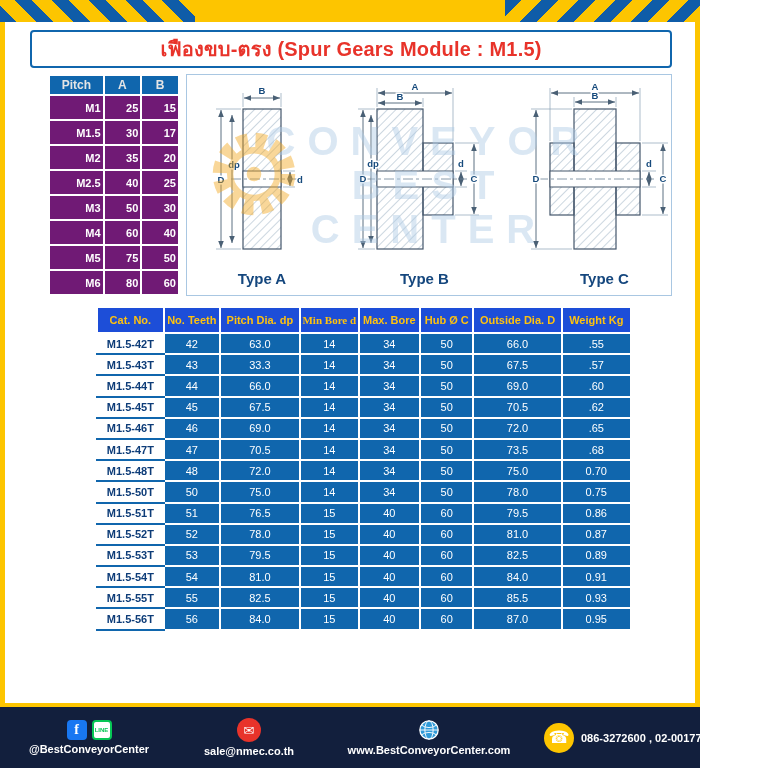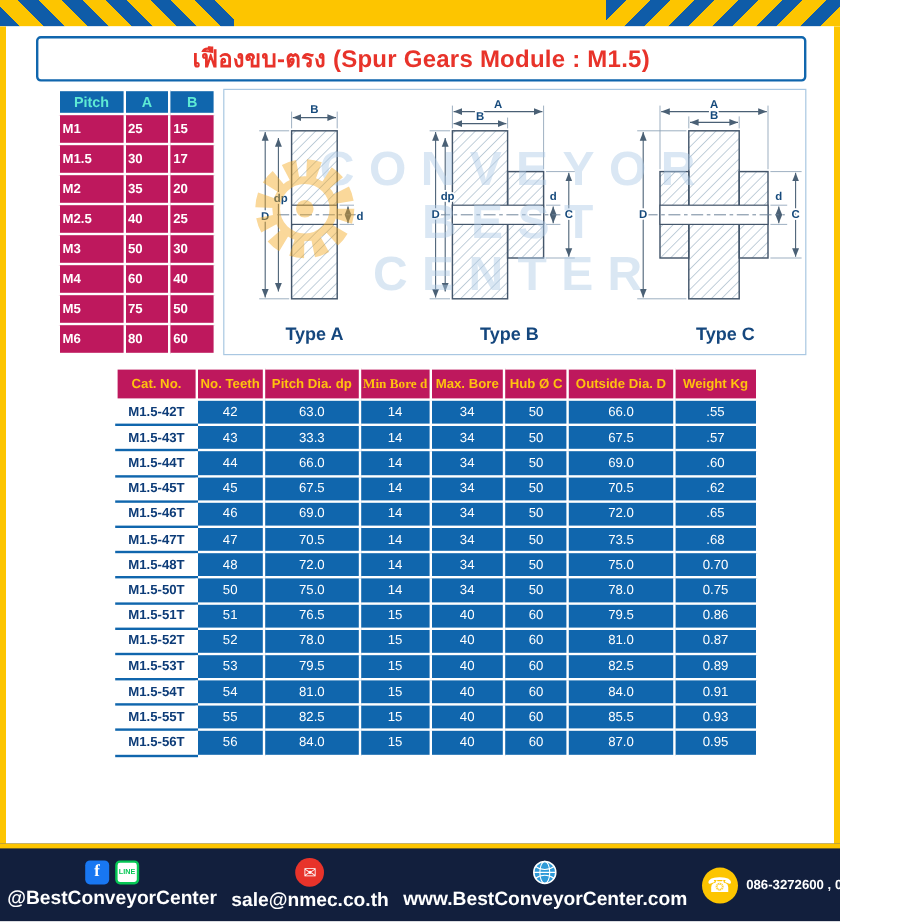--- a/index.html
+++ b/index.html
@@ -17,62 +17,62 @@
   .content { flex: 1; border-left: 5px solid #fdc500; border-right: 5px solid #fdc500; background: #fff; overflow: hidden; }
 
   .title-bar { margin: 8px 23px 6px 25px; height: 38px; border: 2px solid #1066ad; border-radius: 4px;
     display: flex; align-items: center; justify-content: center;
     color: #e8332a; font-weight: bold; font-size: 20px; letter-spacing: .2px; }
 
   .upper { margin: 0 23px 0 43px; height: 222px; display: flex; gap: 6px; }
 
   
   #pitch-table { border-collapse: collapse; flex: 0 0 132px; width: 132px; height: 222px; }
-  #pitch-table th { background: #1066ad; color: #5eead4; font-size: 12px; border: 2px solid #fff; padding: 2px; }
-  #pitch-table td { background: #be185d; color: #fff; font-weight: bold; font-size: 11px; text-align: left; border: 2px solid #fff; padding: 2px; }
+  #pitch-table th { background: #1066ad; color: #e5e5e5; font-size: 12px; border: 2px solid #fff; padding: 2px; }
+  #pitch-table td { background: #701a75; color: #fff; font-weight: bold; font-size: 11px; text-align: right; border: 2px solid #fff; padding: 2px; }
   #pitch-table th:nth-child(1){ width: 42%; }
   #pitch-table th:nth-child(2){ width: 29%; }
   #pitch-table th:nth-child(3){ width: 29%; }
 
   
   .drawings { flex: 1; border: 1px solid #a9c7e2; position: relative; display: flex;
     justify-content: space-evenly; align-items: flex-start; padding-top: 8px; background: #fff; overflow: hidden; }
   .figure { position: relative; z-index: 1; display: flex; flex-direction: column; align-items: center; }
   .figure svg { display: block; }
   .caption { font-size: 15px; font-weight: bold; color: #15477e; margin-top: 1px; }
   .watermark { position: absolute; inset: 0; display: flex; flex-direction: column; align-items: center; justify-content: center;
     z-index: 2; pointer-events: none; opacity: .45; }
   .wm-line { font-size: 40px; font-weight: 800; letter-spacing: 12px; color: #aecbe6; line-height: 1.1; white-space: nowrap; }
   .wm-gear { position: absolute; left: 12px; top: 44px; }
 
   
   .table-wrap { margin: 10px 63px 0 91px; }
   #gear-table { width: 100%; border-collapse: collapse; table-layout: fixed; }
-  #gear-table th { background: #be185d; color: #ffc20e; font-size: 11px; border: 2px solid #fff; padding: 6px 1px; white-space: nowrap; }
+  #gear-table th { background: #1d4ed8; color: #ffc20e; font-size: 11px; border: 2px solid #fff; padding: 6px 1px; white-space: nowrap; }
   #gear-table td { background: #1066ad; color: #fff; font-size: 11px; text-align: center; border: 2px solid #fff; padding: 3.6px 1px; }
   #gear-table td.catno { background: #fff; color: #0d3c78; font-weight: bold;
     border-top-color: #1066ad; border-bottom-color: #1066ad; }
   #gear-table th:nth-child(1){ width: 12.5%; }
   #gear-table th:nth-child(2){ width: 10.5%; }
   #gear-table th:nth-child(3){ width: 15%; }
   #gear-table th:nth-child(4){ width: 11%; font-family: Liberation Serif, serif; }
   #gear-table th:nth-child(5){ width: 11.5%; }
   #gear-table th:nth-child(6){ width: 10%; }
   #gear-table th:nth-child(7){ width: 16.5%; }
   #gear-table th:nth-child(8){ width: 13%; }
 
   
   .footer { flex: 0 0 65px; background: #121f3d; border-top: 4px solid #fdc500; display: flex; align-items: stretch; }
   .f-sec { display: flex; flex-direction: column; align-items: center; justify-content: center; gap: 3px; padding: 4px 6px; }
   .f-sec.social { flex: 0 0 178px; }
   .f-sec.email  { flex: 0 0 142px; }
   .f-sec.web    { flex: 0 0 218px; }
   .f-sec.phone  { flex: 1; flex-direction: row; gap: 7px; }
   .f-div { width: 5px; background: #fdc500; }
-  .f-text { color: #fff; font-weight: bold; font-size: 16px; white-space: nowrap; }
+  .f-text { color: #fff; font-weight: bold; font-size: 11px; white-space: nowrap; }
   .f-sec.phone .f-text { font-size: 11px; }
   .f-icons { display: flex; gap: 5px; align-items: center; }
   .fb { width: 20px; height: 20px; background: #1877f2; color: #fff; border-radius: 4px;
     display: flex; align-items: center; justify-content: center; font-weight: bold; font-size: 14px; font-family: "Liberation Serif", serif; }
   .line-badge { width: 20px; height: 20px; background: #fff; color: #06c755; border: 2px solid #06c755; border-radius: 4px;
     display: flex; align-items: center; justify-content: center; font-weight: bold; font-size: 6px; letter-spacing: 0; }
   .mail { width: 24px; height: 24px; border-radius: 50%; background: #e8332a; color: #fff;
     display: flex; align-items: center; justify-content: center; font-size: 13px; }
   .globe { display: flex; align-items: center; justify-content: center; }
   .phone-ic { width: 30px; height: 30px; border-radius: 50%; background: #fdc500; color: #fff;

